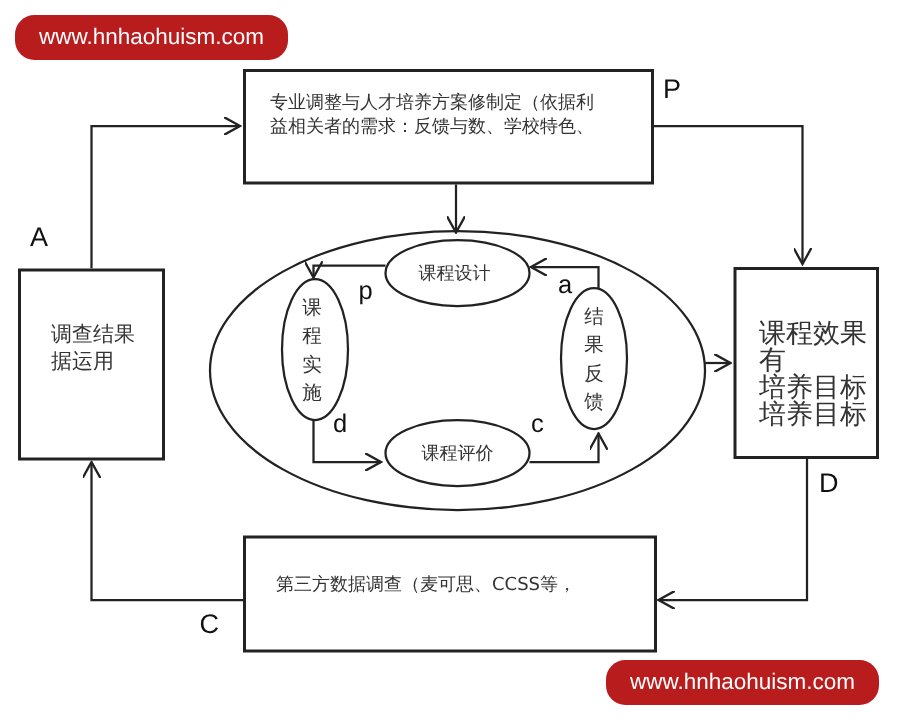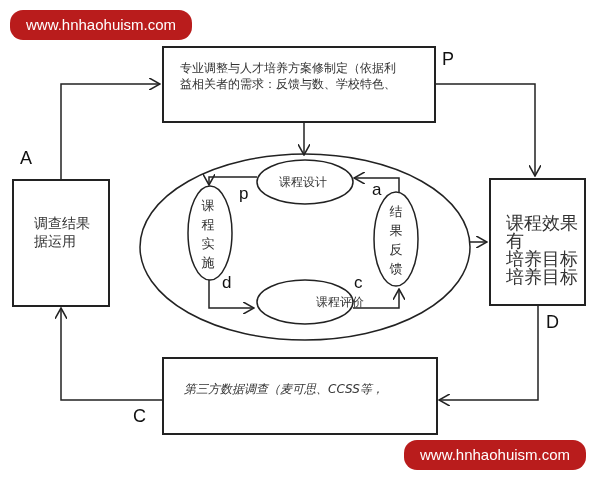--- a/index.html
+++ b/index.html
@@ -64,31 +64,31 @@
     <span>调查结果</span>
     <span>据运用</span>
   </div>
 
   <div class="box" style="left:489px;top:178px;width:97px;height:128px;padding:34px 0 0 15px;font-size:18px;line-height:18px;">
     <span>课程效果有</span>
     <span>培养目标</span>
     <span>培养目标</span>
   </div>
 
-  <div class="box" style="left:162px;top:357px;width:276px;height:78px;padding:22px 0 0 20px;font-style:italic;">
+  <div class="box" style="left:162px;top:357px;width:276px;height:78px;padding:22px 0 0 20px;">
     <span>第三方数据调查（麦可思、CCSS等，</span>
   </div>
 
   <div class="lbl" style="left:442px;top:49px;">P</div>
   <div class="lbl" style="left:20px;top:148px;">A</div>
   <div class="lbl" style="left:546px;top:312px;">D</div>
   <div class="lbl" style="left:133px;top:406px;">C</div>
 
   <div class="oval-text" style="left:257px;top:174px;width:92px;">课程设计</div>
-  <div class="oval-text" style="left:257px;top:294px;width:96px;padding-left:35px;">课程评价</div>
+  <div class="oval-text" style="left:257px;top:294px;width:96px;">课程评价</div>
 
   <div class="vtext" style="left:200px;top:196px;">
     <div>课</div>
     <div>程</div>
     <div>实</div>
     <div>施</div>
   </div>
   <div class="vtext" style="left:388px;top:202px;">
     <div>结</div>
     <div>果</div>

